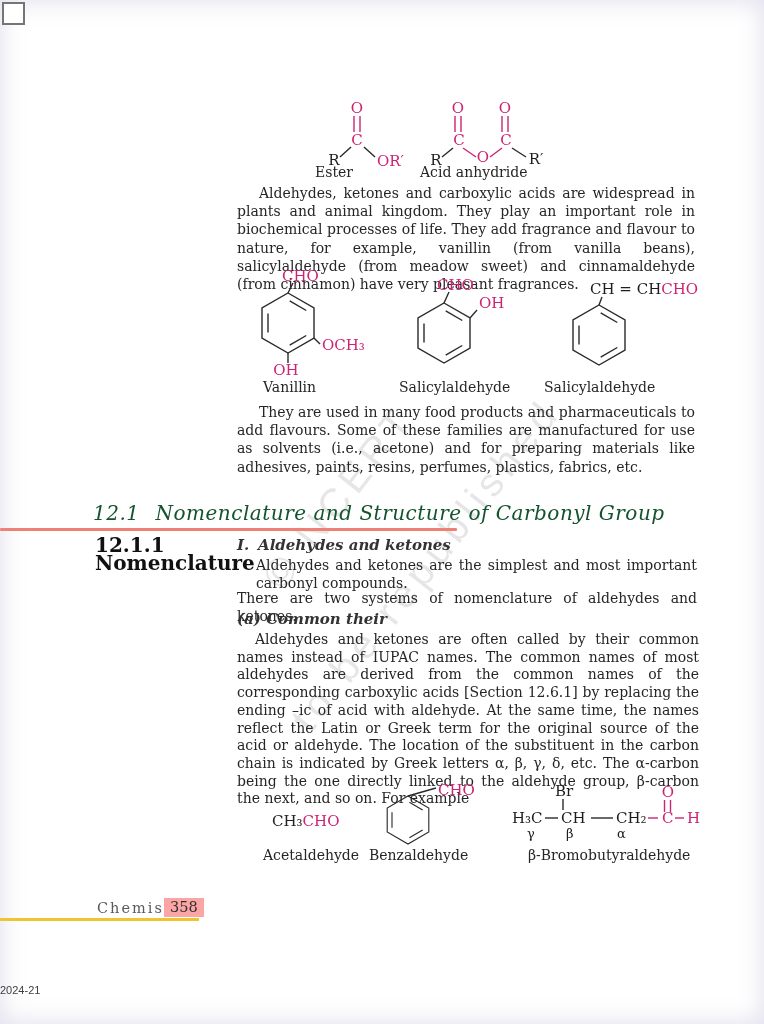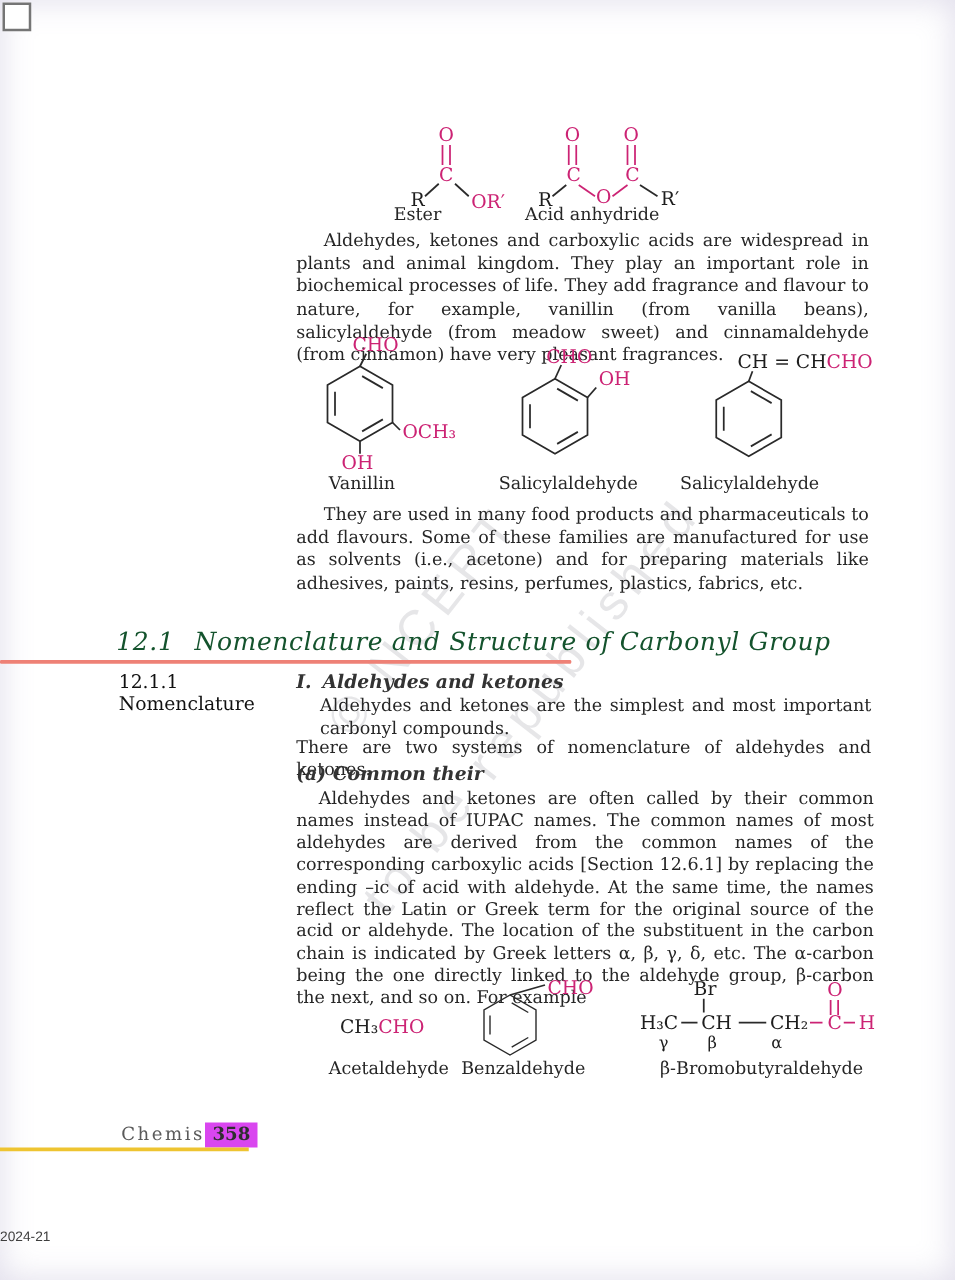--- a/index.html
+++ b/index.html
@@ -12,33 +12,33 @@
   .abs{position:absolute;}
   .corner-mark{left:2px;top:2px;width:19px;height:19px;border:2px solid #757575;background:#fff;}
   .body-text{font-size:14px;line-height:18.2px;text-align:justify;color:#262626;}
   .indent22{text-indent:22px;}
   .indent18{text-indent:18px;}
   .struct-label{font-size:14px;color:#262626;}
   .center{text-align:left;}
   .section-heading{font-size:20px;font-style:italic;color:#14532d;letter-spacing:.5px;font-weight:500;}
   .section-heading .num{margin-right:16px;}
   .red-rule{height:3px;background:#ee8176;border-radius:1px;}
-  .sidebar-head{font-size:15px;font-weight:normal;color:#111;line-height:18px;}
+  .sidebar-head{font-size:20px;font-weight:bold;color:#111;line-height:18px;}
   .sub-heading{font-size:15px;font-weight:bold;font-style:italic;color:#333;}
   .roman{display:inline-block;width:21px;}
   .pink{color:#cc2374;fill:#cc2374;}
   .watermark{
     left:230px;top:390px;width:430px;height:380px;
     transform:rotate(-52deg);transform-origin:center;
     color:rgba(140,140,152,.22);font-size:40px;letter-spacing:6px;
     line-height:110px;text-align:center;pointer-events:none;
     font-family:"Liberation Sans",sans-serif;
   }
   .footer-book{font-size:14.5px;color:#5a5a5a;letter-spacing:2px;}
-  .footer-page{font-size:14.5px;color:#2e2e2e;font-weight:700;background:#d946ef;padding:1px 6px 2px 6px;}
+  .footer-page{font-size:14.5px;color:#2e2e2e;font-weight:400;background:#fca5a5;padding:1px 6px 2px 6px;}
   .footer-rule{height:3px;background:#eec431;}
   .year{font-size:11px;color:#3e3e3e;font-family:"Liberation Sans",sans-serif;}
   svg text{font-family:"DejaVu Serif","Liberation Serif",serif;font-size:15px;fill:#1d1d1d;}
   svg .pk{fill:#cc2374;}
   svg line, svg path{stroke:#2a2a2a;stroke-width:1.4;fill:none;}
   svg .pkl{stroke:#cc2374;}
   svg .greek{font-size:13px;}
 </style>
 </head>
 <body>

